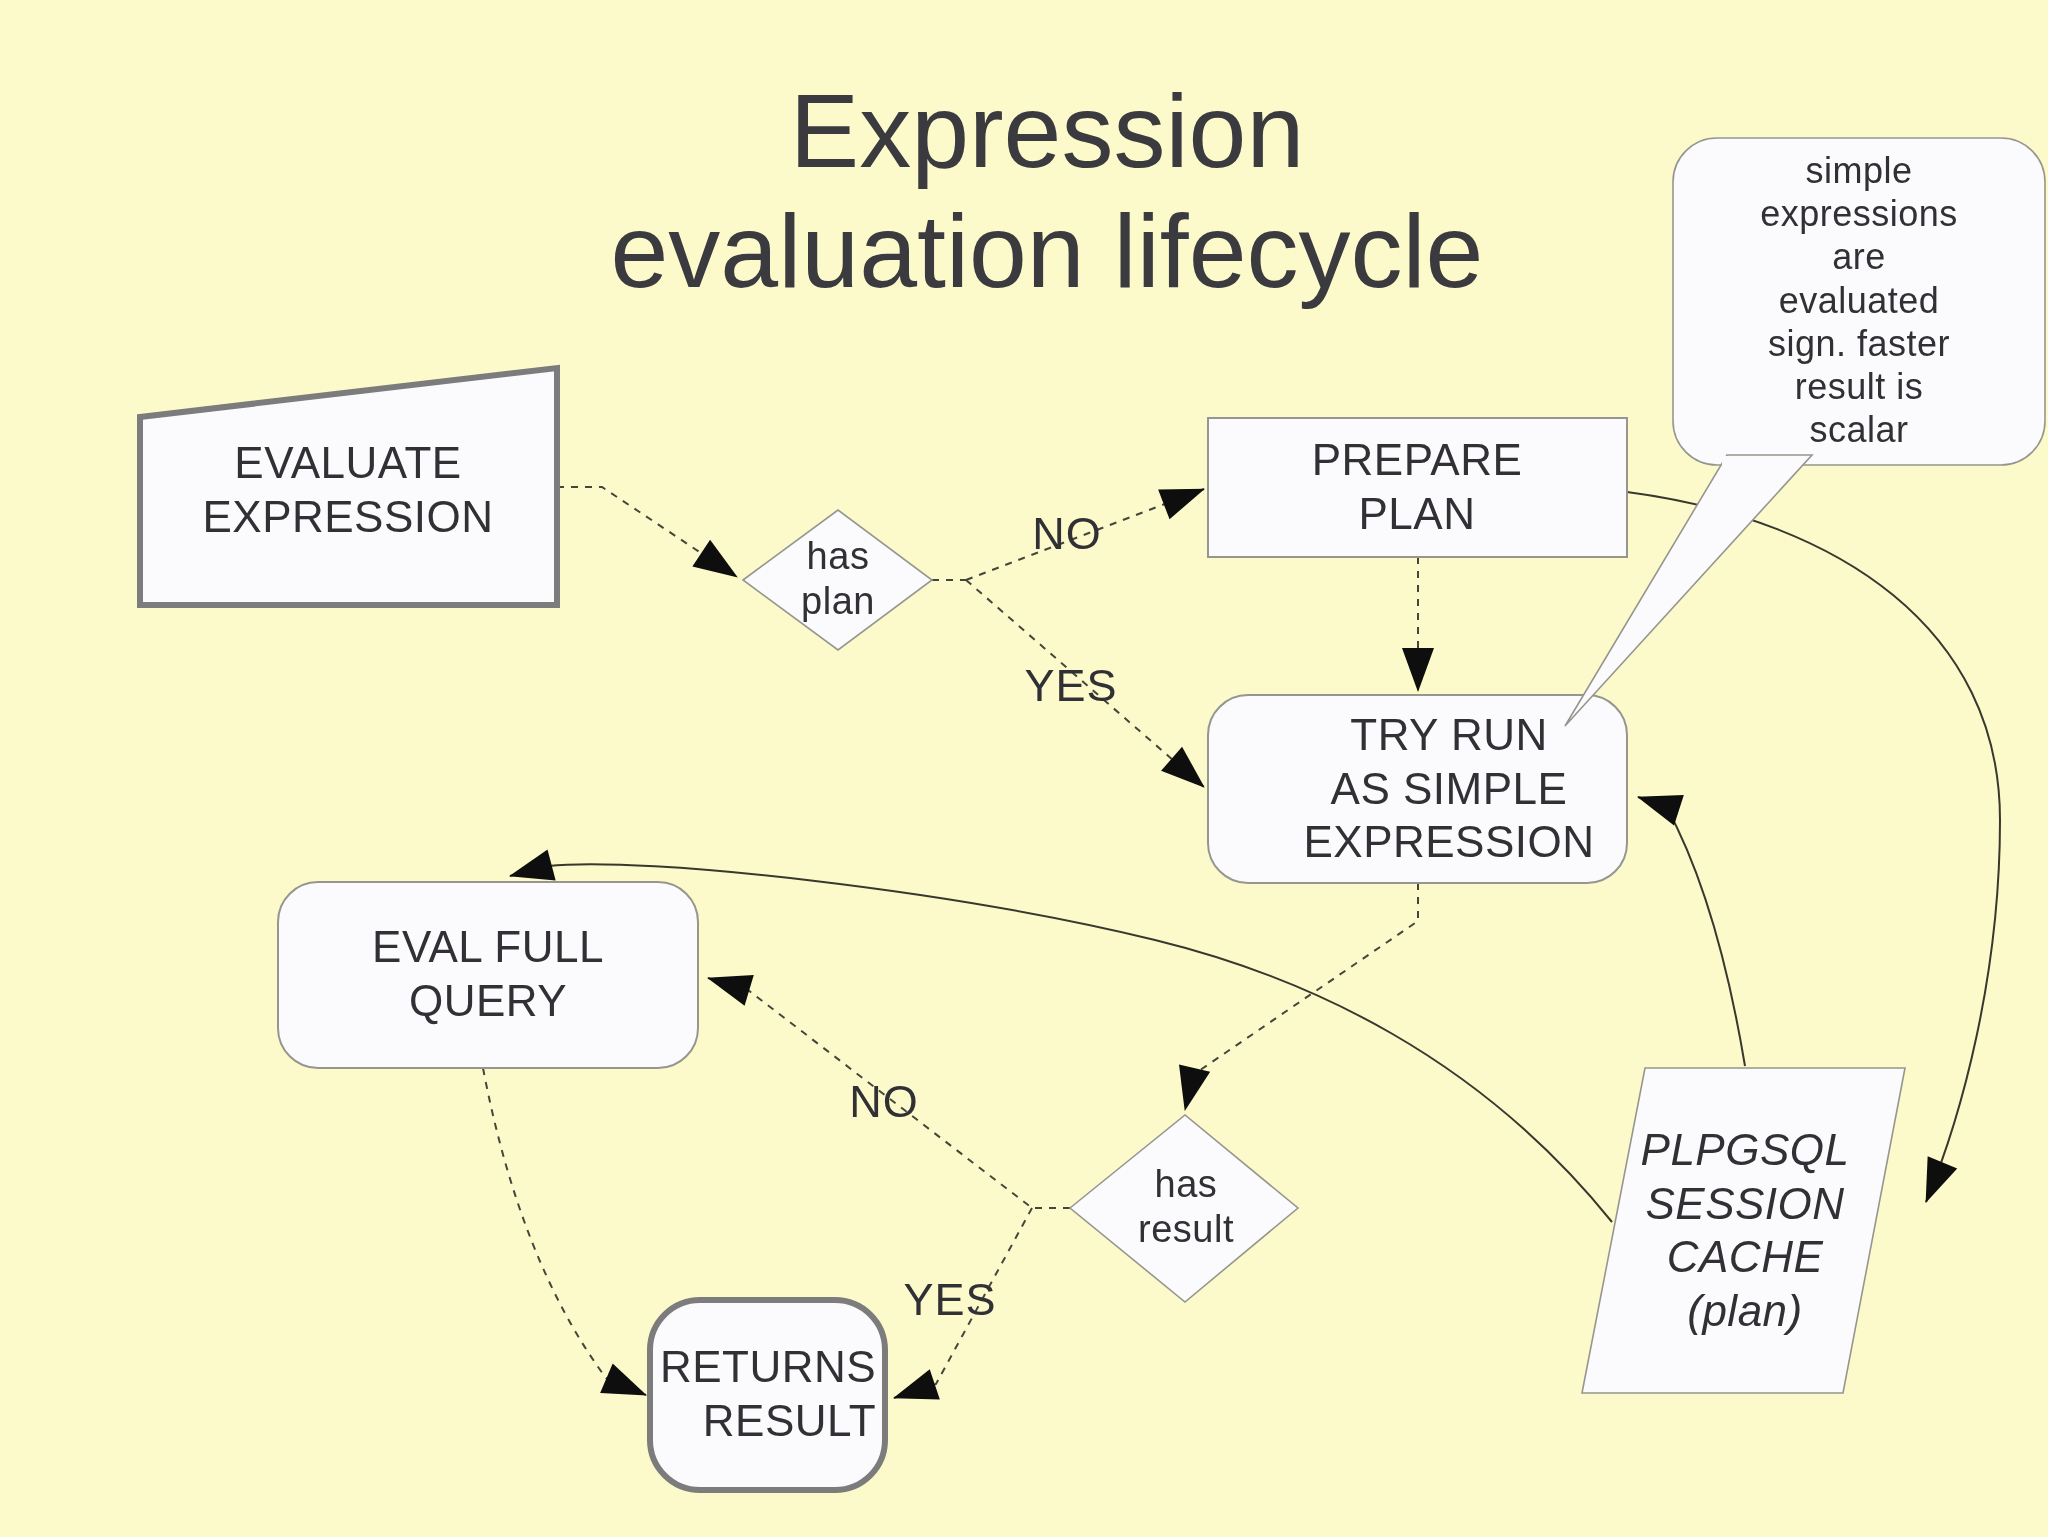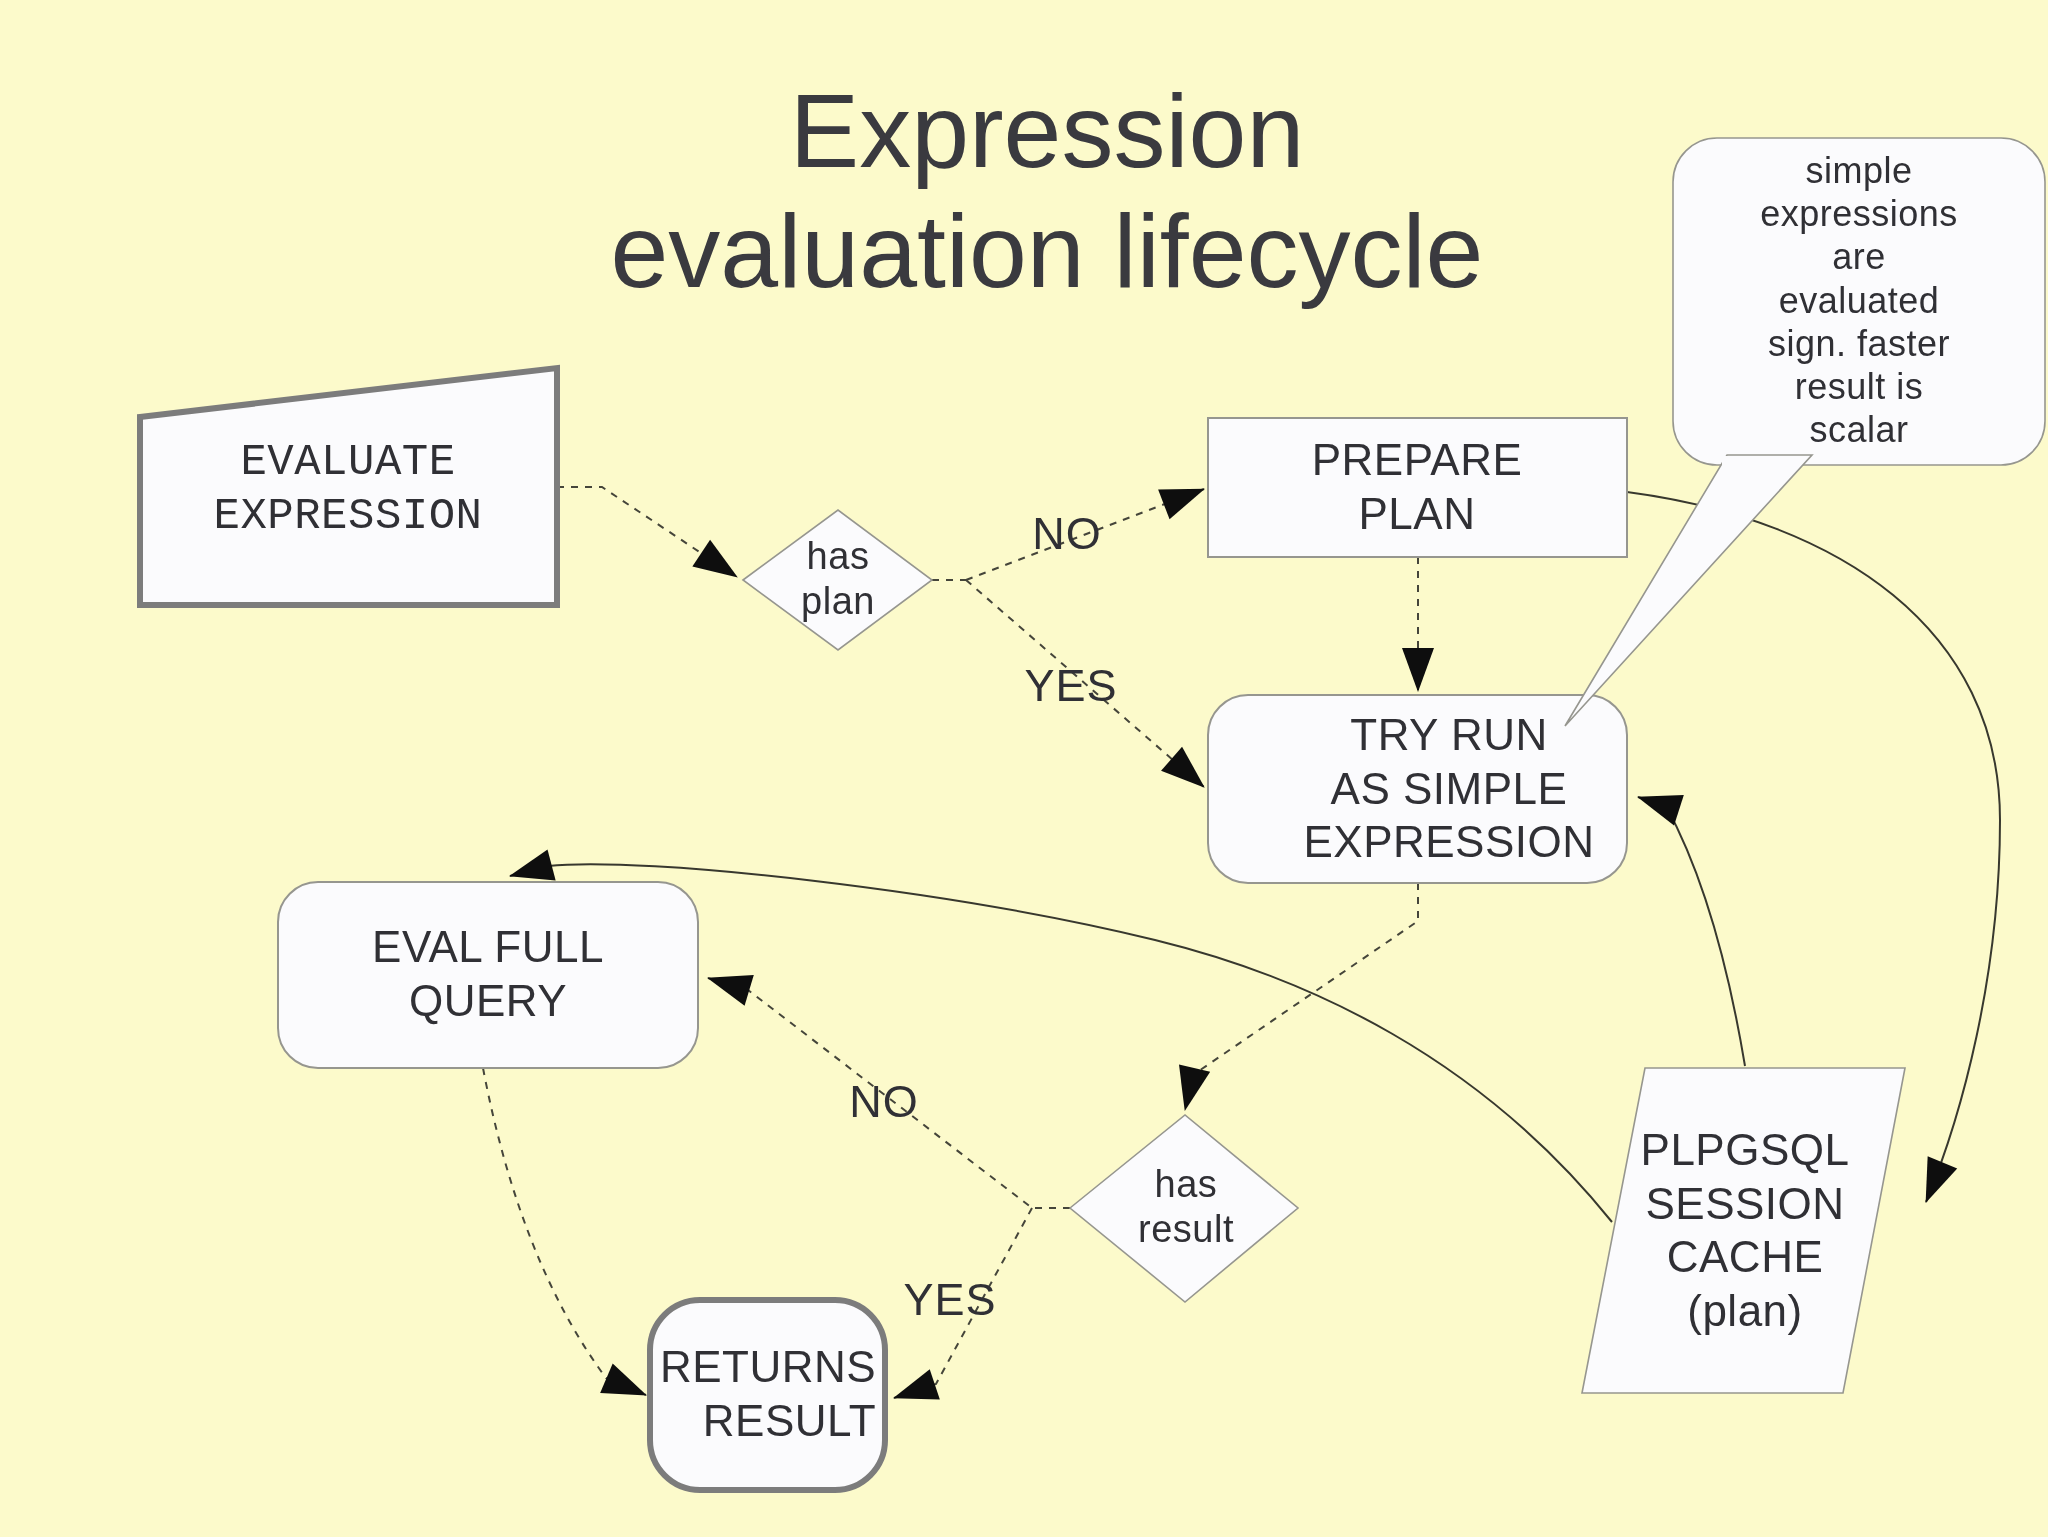--- a/index.html
+++ b/index.html
@@ -70,21 +70,21 @@
 
   <div id="title" class="label" style="left:1047px; top:192px;">Expression
 evaluation lifecycle</div>
 
   <div class="label bubble-label" style="left:1859px; top:300px;">simple
 expressions
 are evaluated
 sign. faster
 result is scalar</div>
 
-  <div class="label node-label" style="left:348px; top:490px;font-family:Liberation Mono, monospace;">EVALUATE
+  <div class="label node-label" style="left:348px; top:490px;">EVALUATE
 EXPRESSION</div>
 
   <div class="label diamond-label" style="left:838px; top:579px;">has
 plan</div>
 
   <div class="label branch-label" style="left:1067px; top:534px;">NO</div>
 
   <div class="label branch-label" style="left:1071px; top:686px;">YES</div>
 
   <div class="label node-label" style="left:1417px; top:487px;">PREPARE
@@ -100,18 +100,18 @@
   <div class="label diamond-label" style="left:1186px; top:1207px;">has
 result</div>
 
   <div class="label branch-label" style="left:884px; top:1102px;">NO</div>
 
   <div class="label branch-label" style="left:950px; top:1300px;">YES</div>
 
   <div class="label node-label" style="left:768px; top:1394px;text-align:right;">RETURNS
 RESULT</div>
 
-  <div class="label node-label" style="left:1745px; top:1230px;">PLPGSQL
+  <div class="label node-label" style="left:1745px; top:1230px;font-style:italic;">PLPGSQL
 SESSION
 CACHE
 (plan)</div>
 
 </div>
 
 </body></html>

